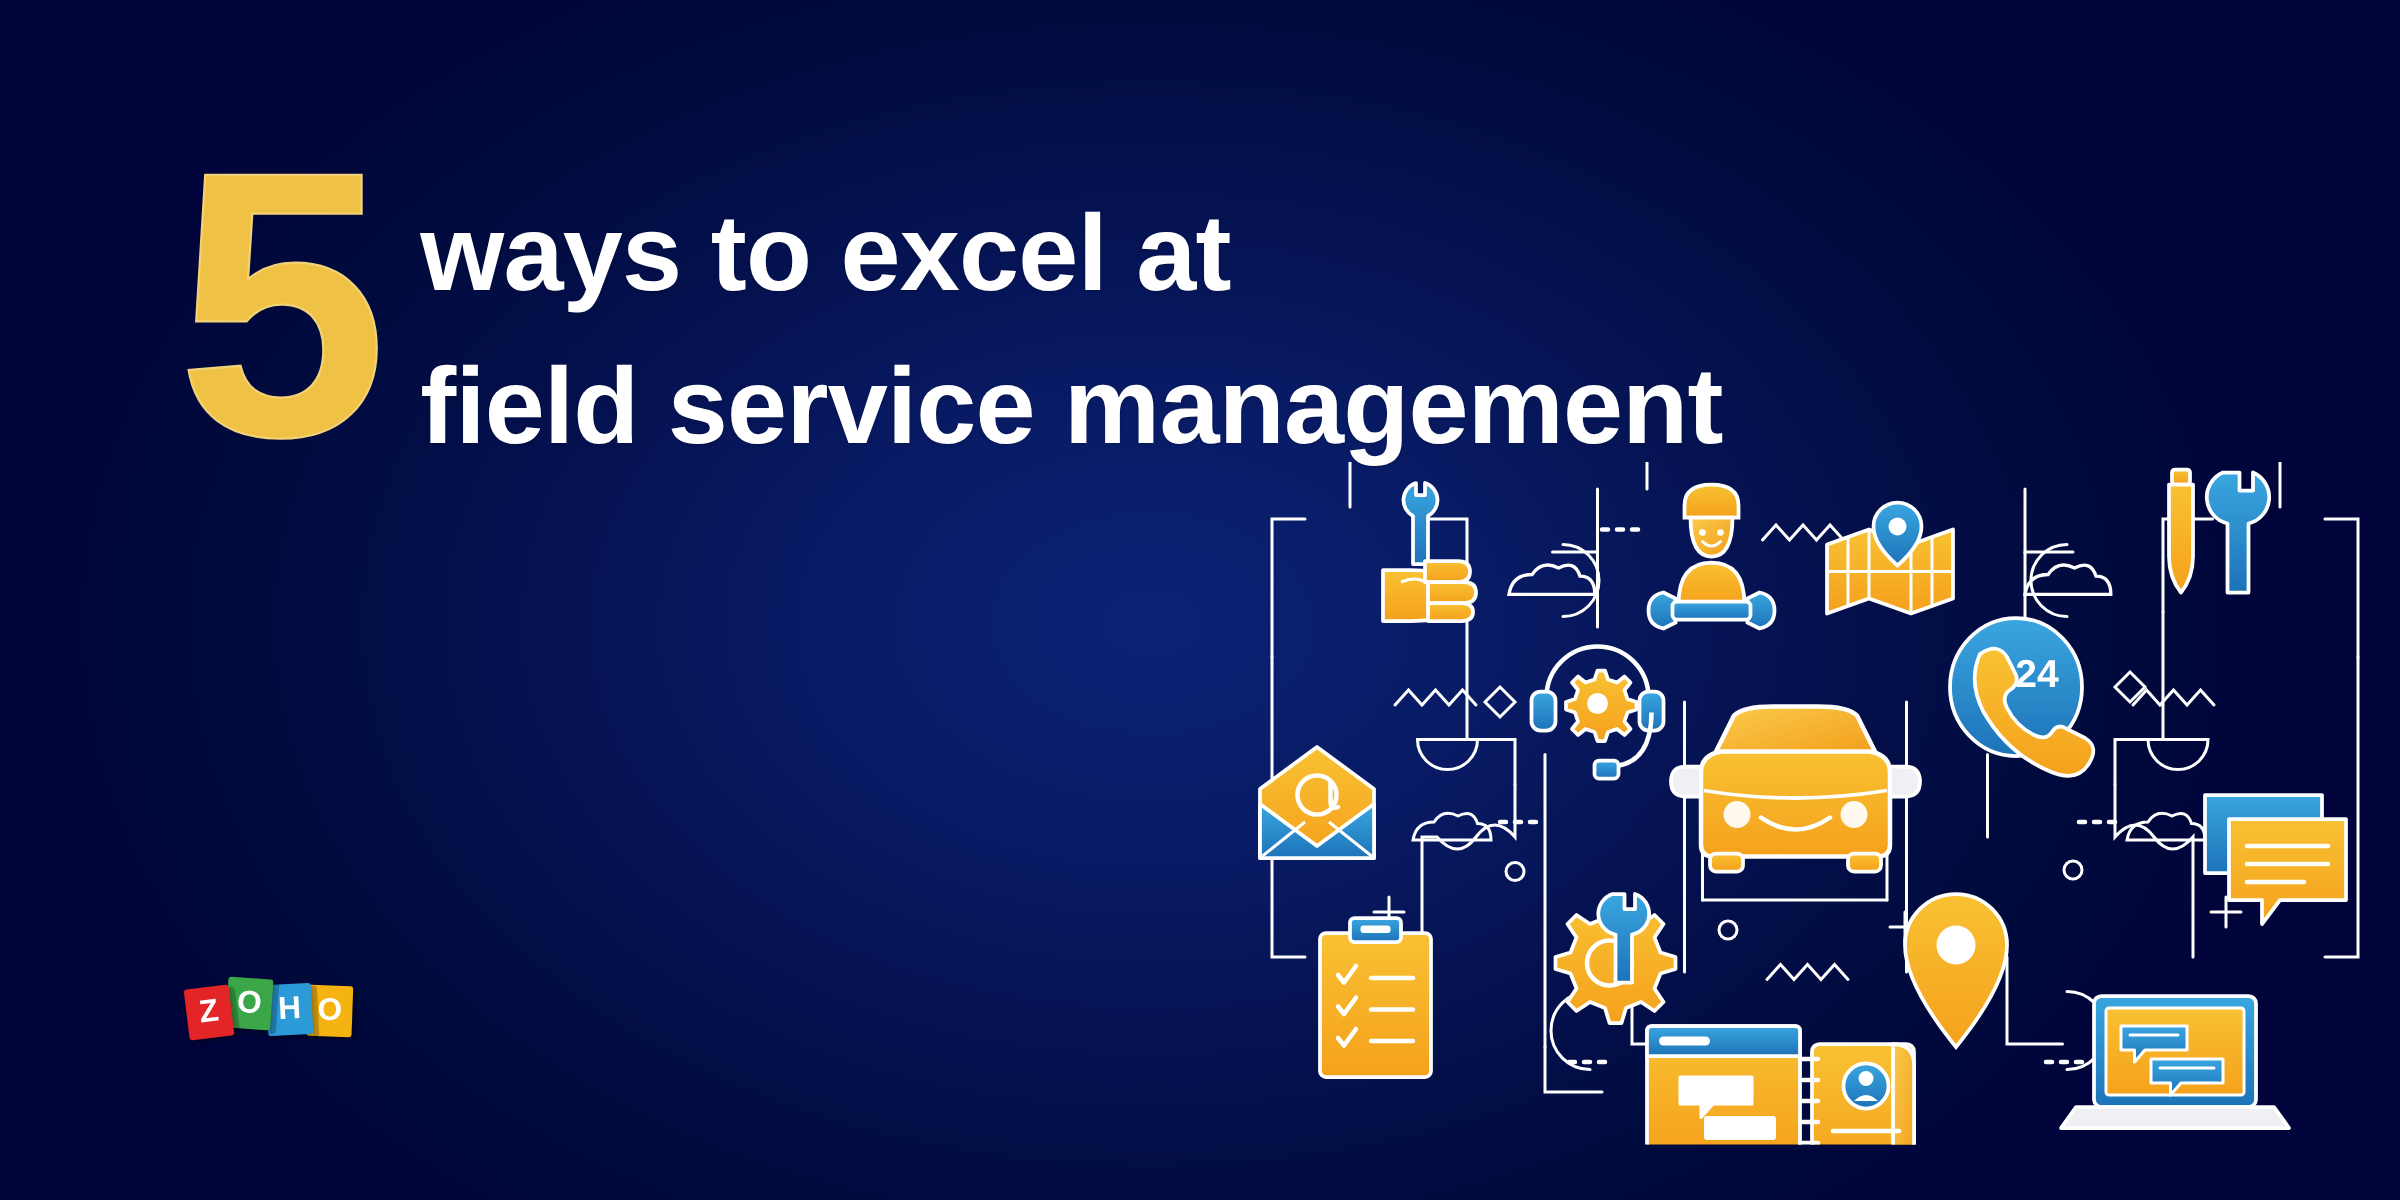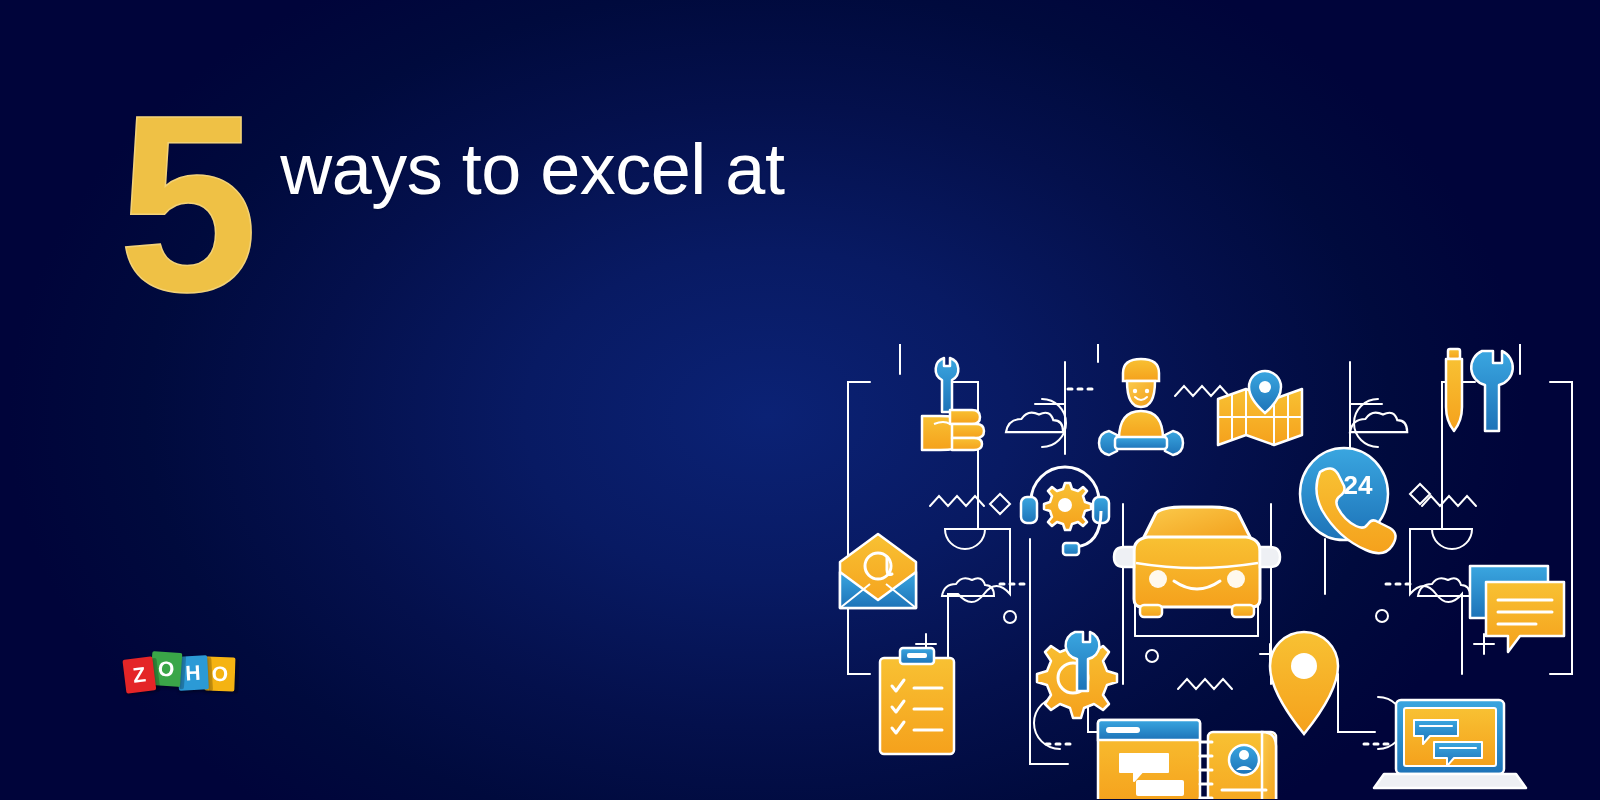--- a/index.html
+++ b/index.html
@@ -30,21 +30,21 @@
     margin-top:6px;
     -webkit-text-stroke:1.5px #f3d277;
     display:block;
   }
   .headline-lines{
     padding-top:18px;
   }
   .h-line{
     color:#ffffff;
     font-family:"Liberation Sans", sans-serif;
-    font-weight:400;
+    font-weight:700;
     font-size:72px;
     line-height:1.42;
     letter-spacing:-0.5px;
     white-space:nowrap;
     text-shadow:0 1px 2px rgba(0,0,0,.22);
   }
   
   .logo-wrap{
     position:absolute;left:124px;top:641px;
     display:flex;align-items:center;
@@ -65,32 +65,33 @@
   .zblk::after{
     content:"";position:absolute;right:-4px;top:2px;width:4px;height:100%;
     background:rgba(0,0,0,.22);border-radius:0 2px 2px 0;
   }
   .mkt-text{
     color:#ffffff;font-size:37px;font-weight:700;letter-spacing:-0.3px;
     margin-left:18px;font-family:"Liberation Sans", sans-serif;
     line-height:1;
   }
   
-  .illus{position:absolute;left:830px;top:344px;width:760px;height:455px;}
+  .illus{position:absolute;left:830px;top:308px;width:760px;height:455px;}
   .illus svg{display:block;width:100%;height:100%;}
 </style>
 </head>
 <body>
 
 <div class="banner">
 
   <div class="headline">
     <span class="big-number">5</span>
     <div class="headline-lines">
       <div class="h-line">ways to excel at</div>
+      <div class="h-line">field service management</div>
     </div>
   </div>
 
   <div class="logo-wrap">
     <div class="zoho-blocks">
       <div class="zblk z">Z</div>
       <div class="zblk o1">O</div>
       <div class="zblk h">H</div>
       <div class="zblk o2">O</div>
     </div>

